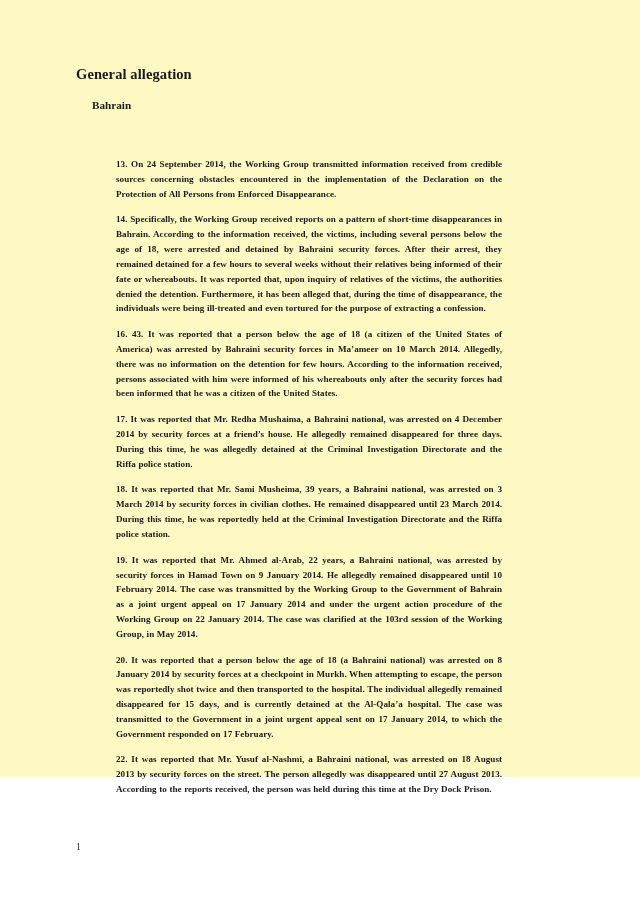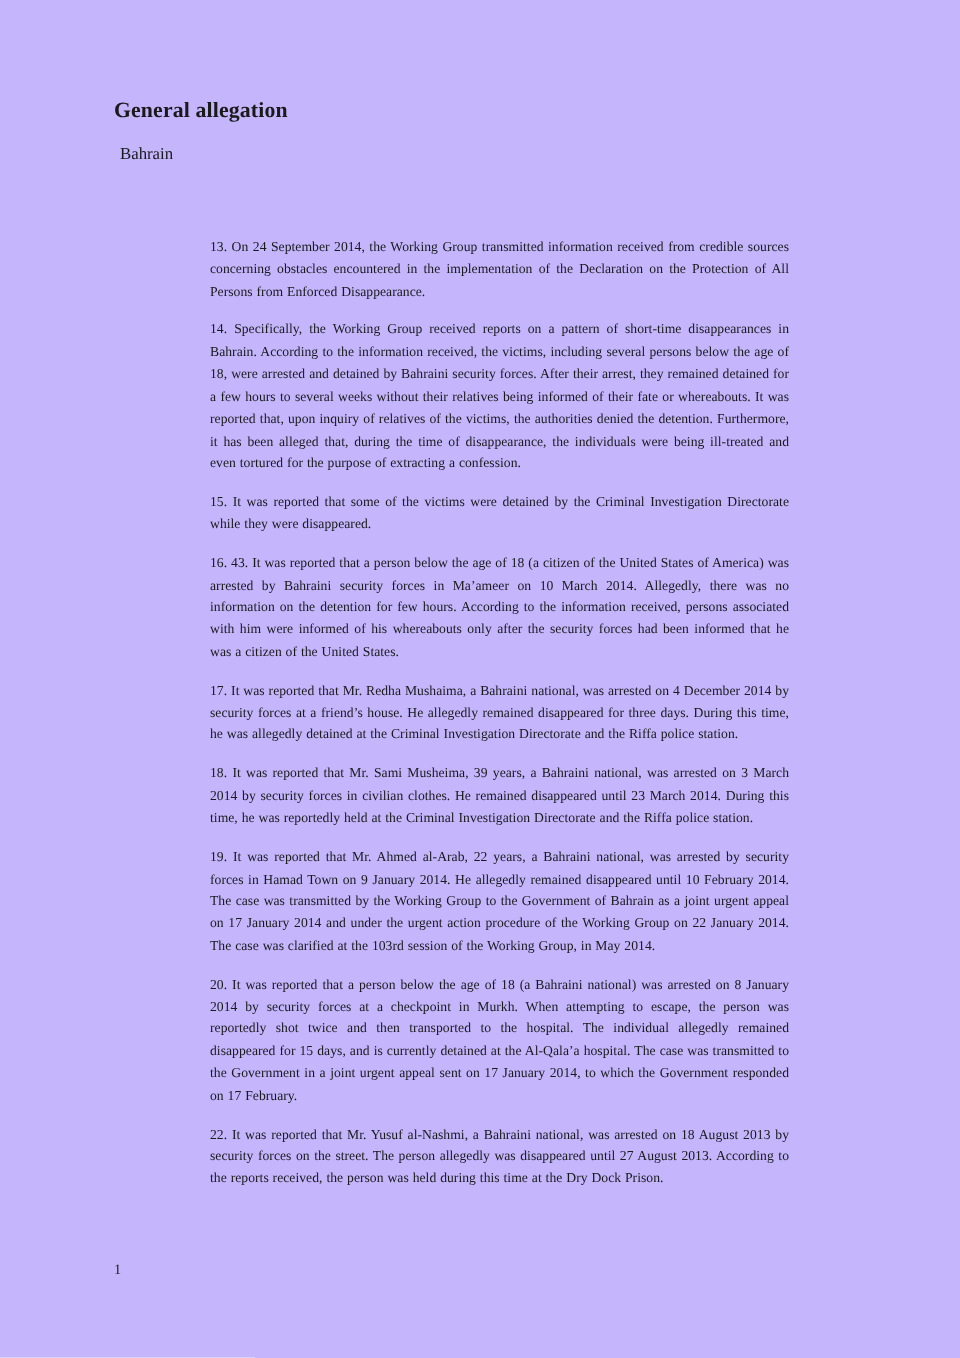--- a/index.html
+++ b/index.html
@@ -15,22 +15,22 @@
     font-family: "Liberation Serif", "DejaVu Serif", serif;
     color: #1a1a1a;
     overflow: hidden;
   }
 
   .page {
     position: absolute;
     left: 0;
     top: 0;
     width: 640px;
-    height: 905px;
-    background: #c4b5fd;
+    height: 777px;
+    background: #fef9c3;
   }
 
   
   .heading-block {
     position: absolute;
     left: 76px;
     top: 66px;
     width: 440px;
   }
 
@@ -44,31 +44,32 @@
 
   .doc-session {
     font-size: 11.2px;
     font-weight: bold;
     margin: 0 0 13px 0;
     line-height: 1.2;
   }
 
   .doc-country {
     font-size: 11.2px;
-    font-weight: normal;
-    margin: 4px;
+    font-weight: bold;
+    margin: 16px;
     line-height: 1.2;
   }
 
   
   .body-block {
     position: absolute;
-    left: 140px;
+    left: 116px;
     top: 157px;
     width: 386px;
+    font-weight: bold;
   }
 
   .para {
     font-size: 9.1px;
     line-height: 1.63;
     text-align: justify;
     text-justify: inter-word;
     margin: 0 0 11px 0;
     letter-spacing: 0.02px;
     word-spacing: 0.3px;
@@ -94,21 +95,20 @@
 <div class="page">
 
   <div class="heading-block">
     <h1 class="doc-title">General allegation</h1>
     <h3 class="doc-country">Bahrain</h3>
   </div>
 
   <div class="body-block">
     <p class="para">13. On 24 September 2014, the Working Group transmitted information received from credible sources concerning obstacles encountered in the implementation of the Declaration on the Protection of All Persons from Enforced Disappearance.</p>
     <p class="para">14. Specifically, the Working Group received reports on a pattern of short-time disappearances in Bahrain. According to the information received, the victims, including several persons below the age of 18, were arrested and detained by Bahraini security forces. After their arrest, they remained detained for a few hours to several weeks without their relatives being informed of their fate or whereabouts. It was reported that, upon inquiry of relatives of the victims, the authorities denied the detention. Furthermore, it has been alleged that, during the time of disappearance, the individuals were being ill-treated and even tortured for the purpose of extracting a confession.</p>
-    <p class="para">15. It was reported that some of the victims were detained by the Criminal Investigation Directorate while they were disappeared.</p>
     <p class="para">16. 43. It was reported that a person below the age of 18 (a citizen of the United States of America) was arrested by Bahraini security forces in Ma’ameer on 10 March 2014. Allegedly, there was no information on the detention for few hours. According to the information received, persons associated with him were informed of his whereabouts only after the security forces had been informed that he was a citizen of the United States.</p>
     <p class="para">17. It was reported that Mr. Redha Mushaima, a Bahraini national, was arrested on 4 December 2014 by security forces at a friend’s house. He allegedly remained disappeared for three days. During this time, he was allegedly detained at the Criminal Investigation Directorate and the Riffa police station.</p>
     <p class="para">18. It was reported that Mr. Sami Musheima, 39 years, a Bahraini national, was arrested on 3 March 2014 by security forces in civilian clothes. He remained disappeared until 23 March 2014. During this time, he was reportedly held at the Criminal Investigation Directorate and the Riffa police station.</p>
     <p class="para">19. It was reported that Mr. Ahmed al-Arab, 22 years, a Bahraini national, was arrested by security forces in Hamad Town on 9 January 2014. He allegedly remained disappeared until 10 February 2014. The case was transmitted by the Working Group to the Government of Bahrain as a joint urgent appeal on 17 January 2014 and under the urgent action procedure of the Working Group on 22 January 2014. The case was clarified at the 103rd session of the Working Group, in May 2014.</p>
     <p class="para">20. It was reported that a person below the age of 18 (a Bahraini national) was arrested on 8 January 2014 by security forces at a checkpoint in Murkh. When attempting to escape, the person was reportedly shot twice and then transported to the hospital. The individual allegedly remained disappeared for 15 days, and is currently detained at the Al-Qala’a hospital. The case was transmitted to the Government in a joint urgent appeal sent on 17 January 2014, to which the Government responded on 17 February.</p>
     <p class="para">22. It was reported that Mr. Yusuf al-Nashmi, a Bahraini national, was arrested on 18 August 2013 by security forces on the street. The person allegedly was disappeared until 27 August 2013. According to the reports received, the person was held during this time at the Dry Dock Prison.</p>
   </div>
 
   <div class="page-number">1</div>
 

